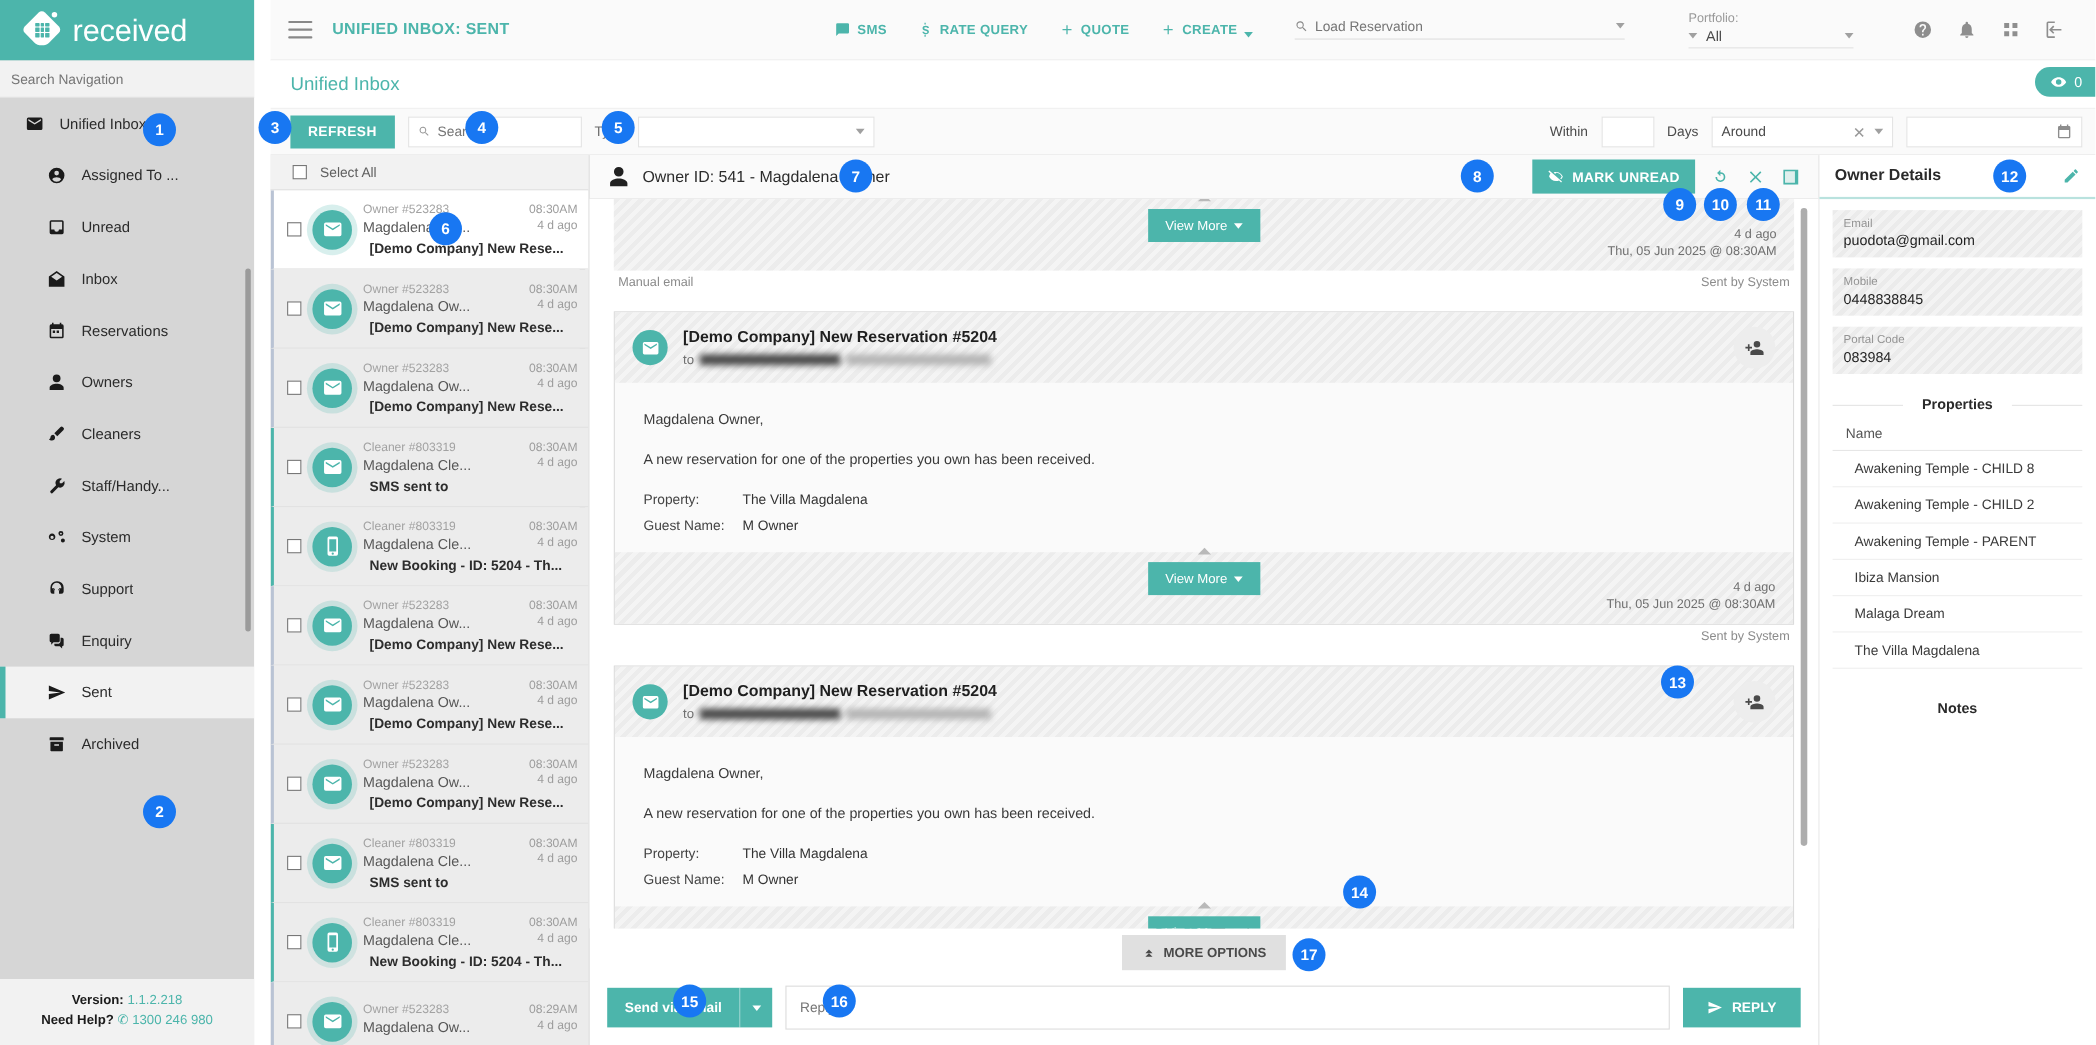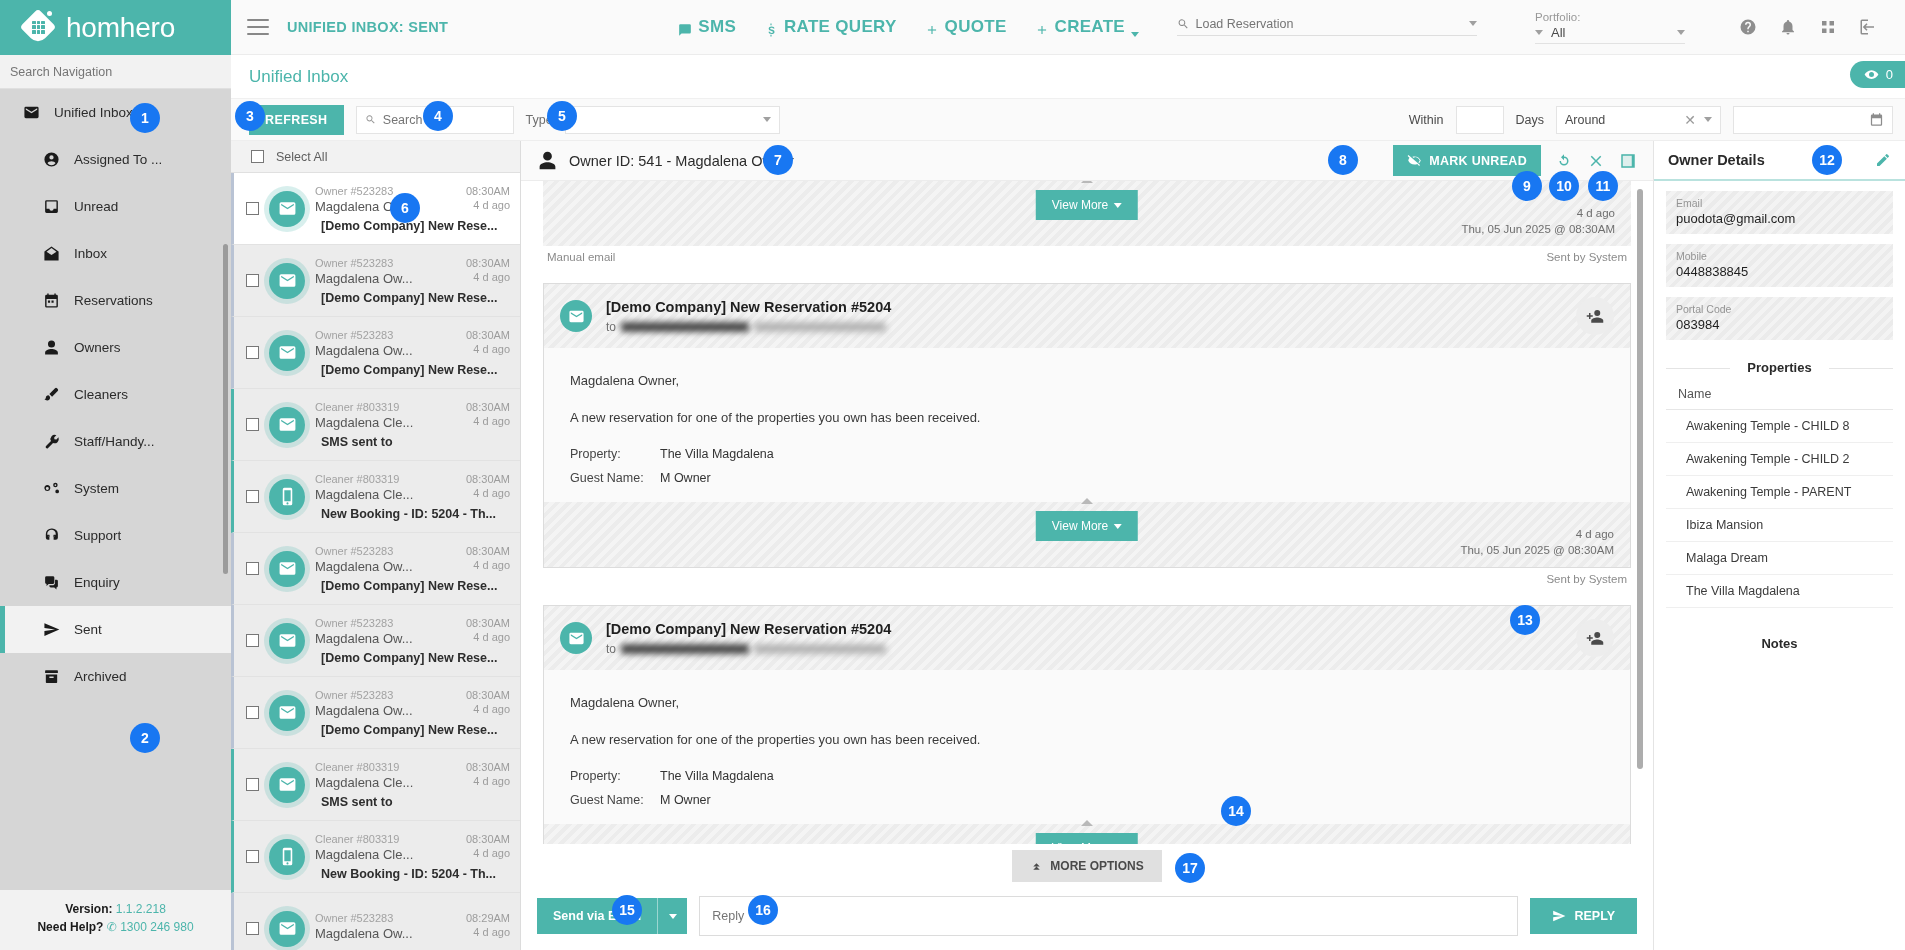--- a/index.html
+++ b/index.html
@@ -31,29 +31,29 @@
   .nav-icon { width: 18px; height: 18px; display: inline-flex; align-items: center; justify-content: center; flex: 0 0 18px; }
   .nav-icon svg { width: 17px; height: 17px; fill: #1b1b1b; }
   .nav-label { white-space: nowrap; overflow: hidden; text-overflow: ellipsis; }
   .nav-scroll { position: absolute; left: 223px; top: 155px; width: 5px; height: 330px; background: #9b9b9b; border-radius: 3px; }
 
   .nav-foot { background: #f2f2f2; padding: 10px 0 14px; text-align: center; font-size: 12px; line-height: 18px; color: #1b1b1b; }
   .nav-foot b { font-weight: bold; }
   .nav-foot .tealtxt { color: #4cb5ab; }
 
   
-  .right { flex: 1; display: flex; flex-direction: column; min-width: 0; }
+  .right { flex: 1; display: flex; flex-direction: column; min-width: 0; padding-left: 15px; }
 
   
   .topbar { height: 55px; background: #fafafa; display: flex; align-items: center; border-bottom: 1px solid #ececec; flex: 0 0 55px; }
   .hamburger { width: 22px; height: 16px; margin: 0 18px 0 16px; display: flex; flex-direction: column; justify-content: space-between; cursor: pointer; }
   .hamburger i { height: 2px; background: #888; display: block; border-radius: 1px; }
   .topbar-title { color: #4cb5ab; font-weight: bold; font-size: 14.5px; letter-spacing: .3px; }
   .topbar-actions { margin-left: auto; display: flex; align-items: center; gap: 28px; padding-right: 10px; }
-  .tb-act { color: #4cb5ab; font-size: 17px; font-weight: bold; letter-spacing: .3px; display: flex; align-items: flex-end; gap: 6px; cursor: pointer; }
+  .tb-act { color: #4cb5ab; font-size: 12px; font-weight: bold; letter-spacing: .3px; display: flex; align-items: flex-end; gap: 6px; cursor: pointer; }
   .tb-act svg { fill: #4cb5ab; width: 14px; height: 14px; }
   .caret-d { width: 0; height: 0; border-left: 4px solid transparent; border-right: 4px solid transparent; border-top: 5px solid #4cb5ab; }
   .caret-g { width: 0; height: 0; border-left: 4px solid transparent; border-right: 4px solid transparent; border-top: 5px solid #a0a0a0; }
 
   .load-res { display: flex; align-items: end; gap: 6px; padding-bottom: 2px; margin-left: 10px; }
   .load-res .lr-in { display: flex; align-items: center; gap: 6px; border-bottom: 1px solid #dedede; width: 300px; padding-bottom: 4px; }
   .load-res input { border: 0; outline: none; font-size: 12.5px; color: #8b8b8b; background: transparent; width: 100%; font-family: "Liberation Sans", sans-serif; }
 
   .portfolio { display: flex; flex-direction: column; margin-left: 30px; width: 150px; }
   .portfolio .p-lab { font-size: 11.5px; color: #999; }
@@ -198,21 +198,21 @@
             <i></i>
             <i></i>
             <i></i>
             <i></i>
             <i></i>
             <i></i>
             <i></i>
           </div>
         <div class="dot"></div>
       </div>
-      <div class="brand-text">homhero</div>
+      <div class="brand-text">received</div>
     </div>
 
     <div class="nav-search">
       <input placeholder="Search Navigation" style="">
     </div>
 
     <div class="nav-list" id="nav-list">
       <div class="nav-scroll"></div>
     <div class="nav-item lvl1">
           <span class="nav-icon">

